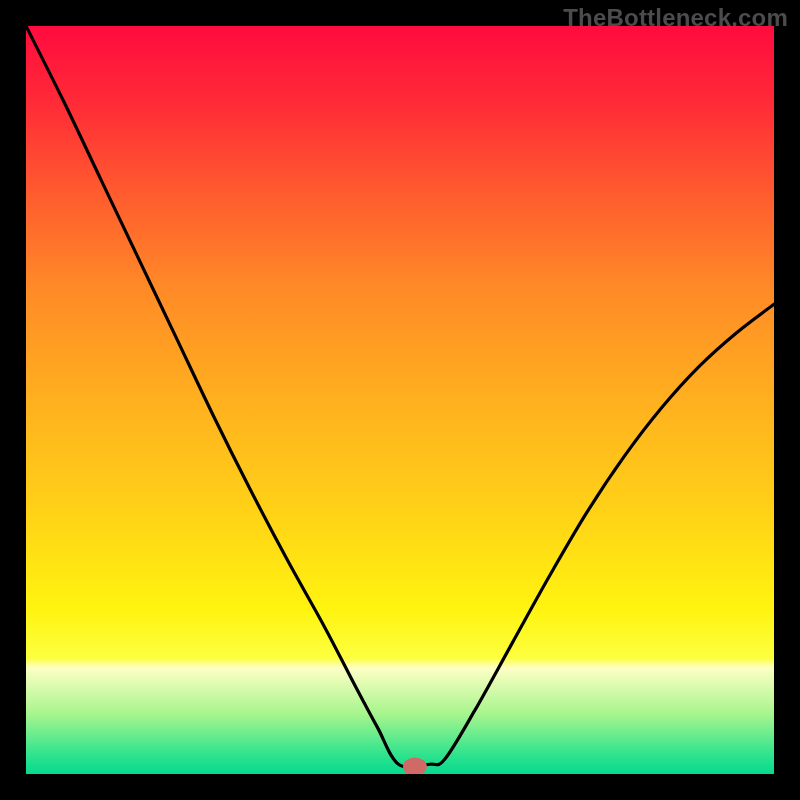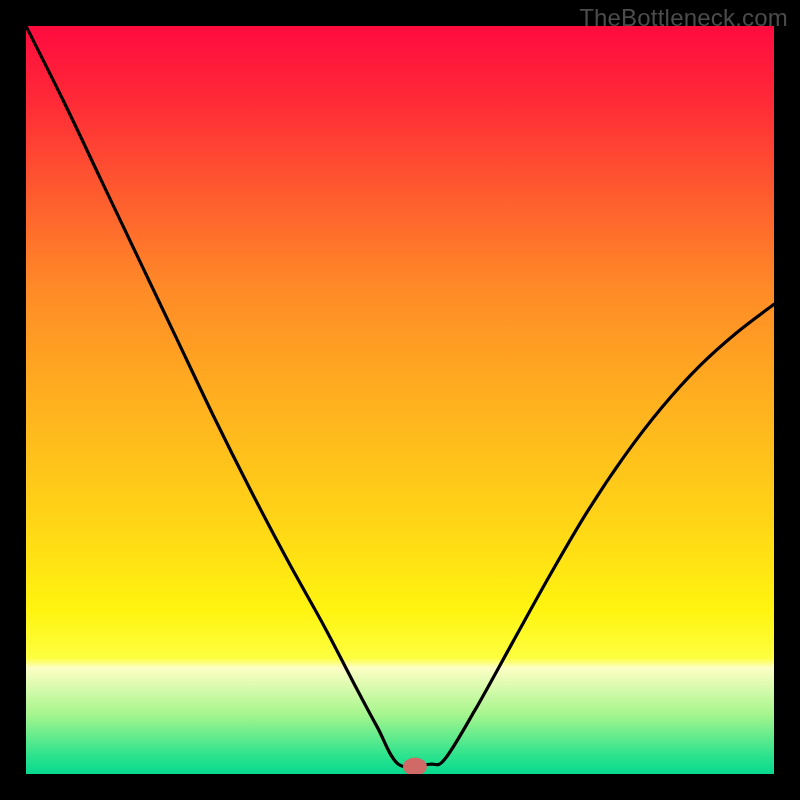--- a/index.html
+++ b/index.html
@@ -26,21 +26,21 @@
     height: 748px;
     overflow: hidden;
   }
   svg { display: block; }
   .watermark {
     position: absolute;
     top: 4px;
     right: 12px;
     color: #4c4c4c;
     font-size: 24px;
-    font-weight: 400;
+    font-weight: 700;
     letter-spacing: 0.2px;
     user-select: none;
   }
 </style>
 </head>
 <body>
 
 <div class="frame">
   <div class="plot-area">
     <svg id="chart-svg" width="748" height="748" viewBox="0 0 748 748">

